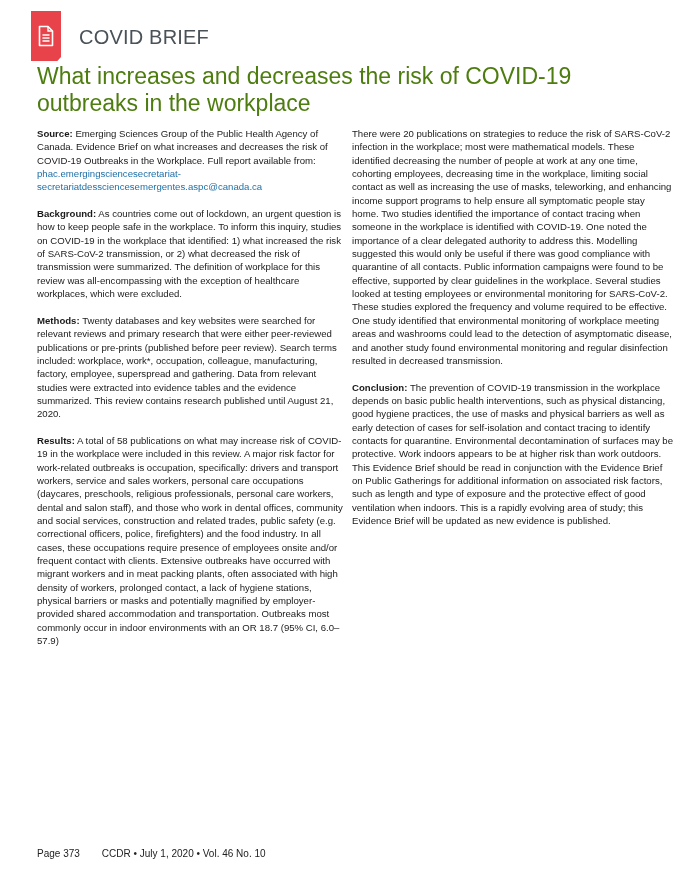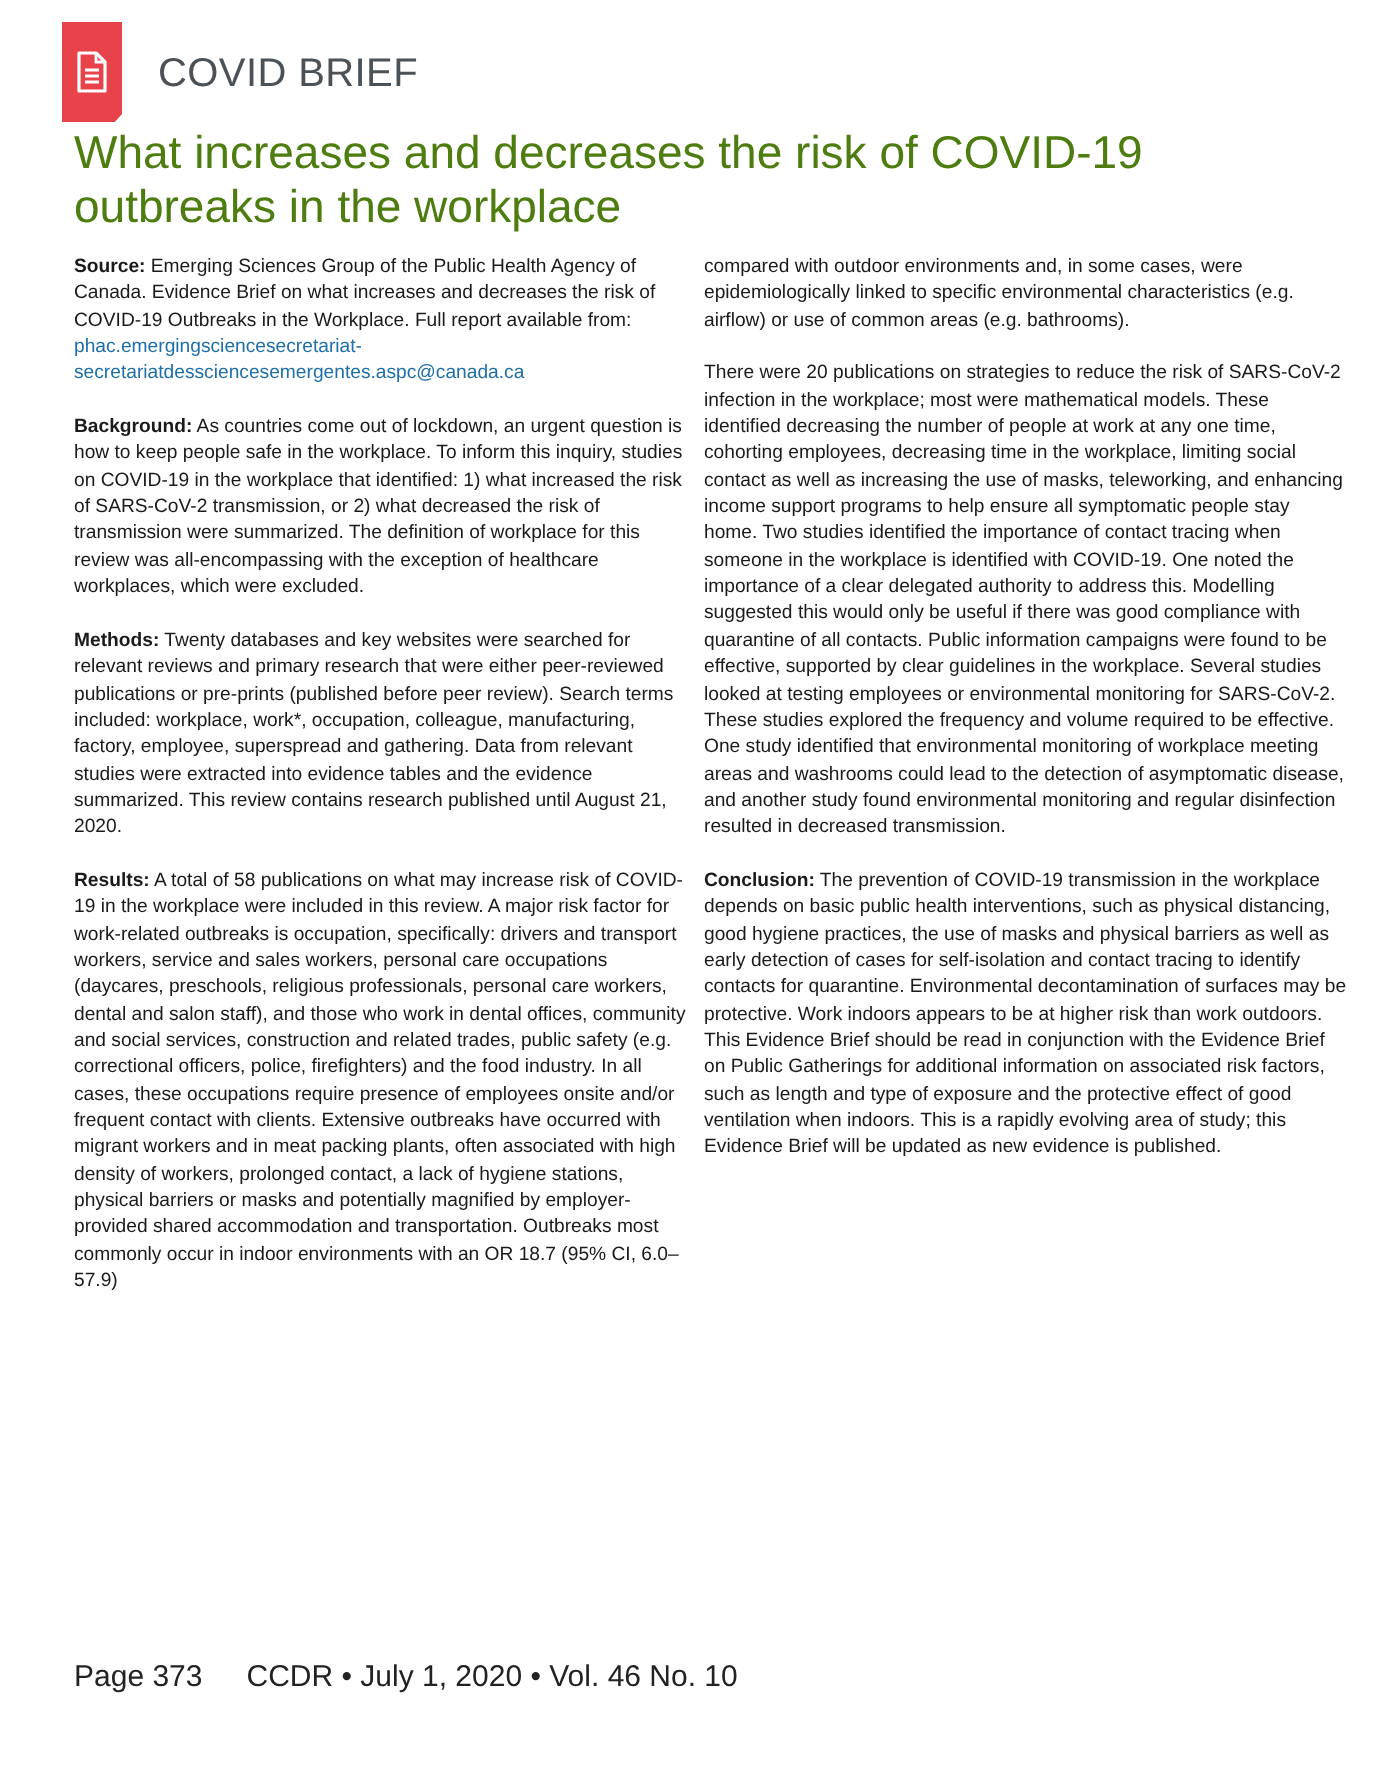--- a/index.html
+++ b/index.html
@@ -15,21 +15,21 @@
   .title { position: absolute; left: 37px; top: 63px; width: 630px; margin: 0;
            font-weight: normal; font-size: 23px; line-height: 27px; color: #4d7c0f; }
 
   .col { position: absolute; top: 127px; width: 310px; font-size: 9.6px; line-height: 13.35px; color: #1a1a1a; }
   .col.left { left: 37px; }
   .col.right { left: 352px; width: 322px; }
   .para { margin: 0 0 13.35px 0; }
   .para b { font-weight: bold; text-align: right; }
   .link { color: #1d6fa8; margin-top: 20px; }
 
-  .footer { position: absolute; top: 830px; left: 37px; font-size: 15px; color: #222; display: flex; }
+  .footer { position: absolute; top: 848px; left: 37px; font-size: 10px; color: #222; display: flex; }
   .footer .page { margin-right: 22px; }
 </style>
 </head>
 <body>
 
 <div class="header">
   <div class="badge">
     <svg width="16" height="22" viewBox="0 0 16 22">
       <path d="M1.5 1.5 H10 L14.5 6 V20.5 H1.5 Z" fill="none" stroke="#ffffff" stroke-width="1.6" stroke-linejoin="round"></path>
       <path d="M10 1.5 V6 H14.5" fill="none" stroke="#ffffff" stroke-width="1.4"></path>
@@ -52,21 +52,20 @@
   </p>
   <p class="para">
     <b>Methods:</b><span> Twenty databases and key websites were searched for relevant reviews and primary research that were either peer-reviewed publications or pre-prints (published before peer review). Search terms included: workplace, work*, occupation, colleague, manufacturing, factory, employee, superspread and gathering. Data from relevant studies were extracted into evidence tables and the evidence summarized. This review contains research published until August 21, 2020.</span>
   </p>
   <p class="para">
     <b>Results:</b><span> A total of 58 publications on what may increase risk of COVID-19 in the workplace were included in this review. A major risk factor for work-related outbreaks is occupation, specifically: drivers and transport workers, service and sales workers, personal care occupations (daycares, preschools, religious professionals, personal care workers, dental and salon staff), and those who work in dental offices, community and social services, construction and related trades, public safety (e.g. correctional officers, police, firefighters) and the food industry. In all cases, these occupations require presence of employees onsite and/or frequent contact with clients. Extensive outbreaks have occurred with migrant workers and in meat packing plants, often associated with high density of workers, prolonged contact, a lack of hygiene stations, physical barriers or masks and potentially magnified by employer-provided shared accommodation and transportation. Outbreaks most commonly occur in indoor environments with an OR 18.7 (95% CI, 6.0–57.9)</span>
   </p>
 </div>
 
 <div class="col right">
-  <p class="para">compared with outdoor environments and, in some cases, were epidemiologically linked to specific environmental characteristics (e.g. airflow) or use of common areas (e.g. bathrooms).</p>
   <p class="para">There were 20 publications on strategies to reduce the risk of SARS-CoV-2 infection in the workplace; most were mathematical models. These identified decreasing the number of people at work at any one time, cohorting employees, decreasing time in the workplace, limiting social contact as well as increasing the use of masks, teleworking, and enhancing income support programs to help ensure all symptomatic people stay home. Two studies identified the importance of contact tracing when someone in the workplace is identified with COVID-19. One noted the importance of a clear delegated authority to address this. Modelling suggested this would only be useful if there was good compliance with quarantine of all contacts. Public information campaigns were found to be effective, supported by clear guidelines in the workplace. Several studies looked at testing employees or environmental monitoring for SARS-CoV-2. These studies explored the frequency and volume required to be effective. One study identified that environmental monitoring of workplace meeting areas and washrooms could lead to the detection of asymptomatic disease, and another study found environmental monitoring and regular disinfection resulted in decreased transmission.</p>
   <p class="para">
     <b>Conclusion:</b><span> The prevention of COVID-19 transmission in the workplace depends on basic public health interventions, such as physical distancing, good hygiene practices, the use of masks and physical barriers as well as early detection of cases for self-isolation and contact tracing to identify contacts for quarantine. Environmental decontamination of surfaces may be protective. Work indoors appears to be at higher risk than work outdoors. This Evidence Brief should be read in conjunction with the Evidence Brief on Public Gatherings for additional information on associated risk factors, such as length and type of exposure and the protective effect of good ventilation when indoors. This is a rapidly evolving area of study; this Evidence Brief will be updated as new evidence is published.</span>
   </p>
 </div>
 
 <div class="footer">
   <span class="page">Page 373</span>
   <span>CCDR • July 1, 2020 • Vol. 46 No. 10</span>
 </div>

